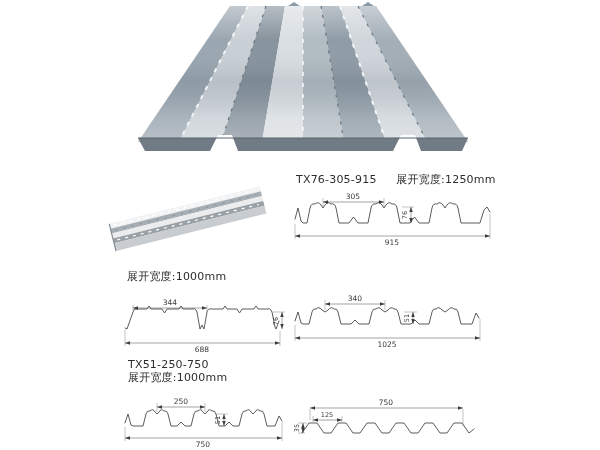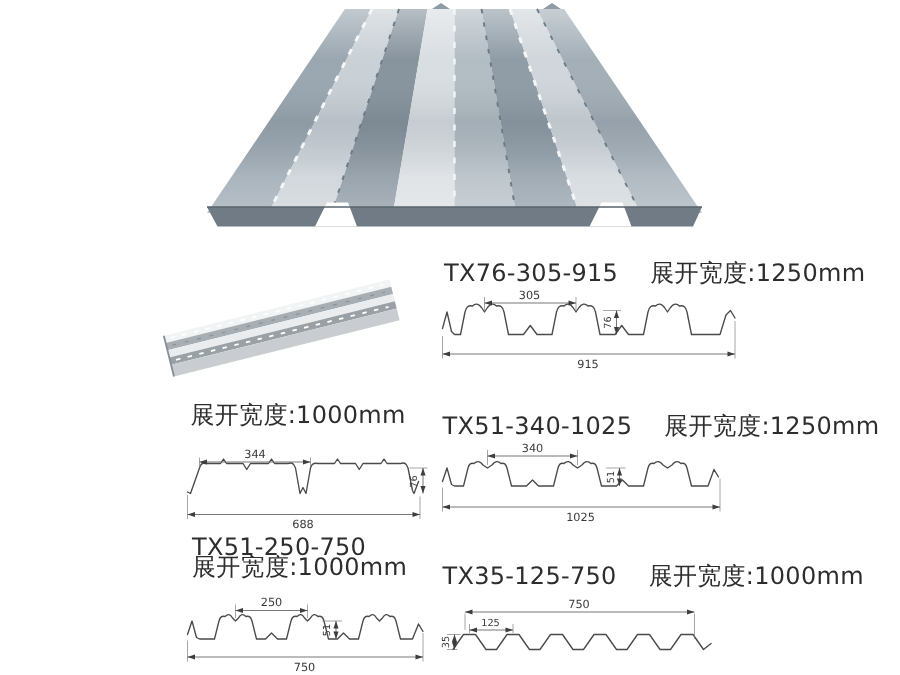--- a/index.html
+++ b/index.html
@@ -1,19 +1,19 @@
 <!DOCTYPE html>
 <html><head>
 <meta charset="utf-8">
 <style>
   html,body{margin:0;padding:0;background:#ffffff;}
   body{width:600px;height:450px;font-family:"DejaVu Sans","Liberation Sans",sans-serif;}
   .canvas{position:relative;width:600px;height:450px;background:#ffffff;overflow:hidden;}
   .photo{position:absolute;}
-  .diag-title{position:absolute;font-size:16px;color:#2d2d2d;white-space:nowrap;letter-spacing:.2px;}
+  .diag-title{position:absolute;font-size:11px;color:#2d2d2d;white-space:nowrap;letter-spacing:.2px;}
   .diag-title .model{margin-right:16px;}
   .diag-title.stacked span{display:block;line-height:13px;margin:0;}
   .dsvg{position:absolute;overflow:visible;}
   .profile{fill:none;stroke:#4a4a4a;stroke-width:0.9;stroke-linejoin:round;stroke-linecap:round;}
   .dim{stroke:#5a5a5a;stroke-width:0.55;}
   .ext{stroke:#7a7a7a;stroke-width:0.45;}
   .dimtxt{font-size:7.5px;fill:#3a3a3a;}
   .dimtxt.sm{font-size:6.5px;}
   text{font-family:"DejaVu Sans","Liberation Sans",sans-serif;}
 </style>
@@ -131,24 +131,20 @@
       <use href="#tri" transform="translate(162,31) rotate(90)"></use>
     <text class="dimtxt sm" x="158" y="23" text-anchor="middle" transform="rotate(-90 158 23)">76</text>
     <line class="ext" x1="5" y1="32" x2="5" y2="48"></line>
       <line class="ext" x1="160" y1="33" x2="160" y2="48"></line>
     <line class="dim" x1="5" y1="45" x2="160" y2="45"></line>
     <use href="#tri" transform="translate(5,45) rotate(180)"></use>
       <use href="#tri" transform="translate(160,45)"></use>
     <text class="dimtxt" x="82" y="54" text-anchor="middle">688</text>
   </svg>
 
-  <div class="diag-title" style="left:295px;top:274px">
-    <span class="model">TX51-340-1025</span>
-    <span>展开宽度:1250mm</span>
-  </div>
   <svg class="dsvg" style="left:290px;top:292px" width="225" height="58" viewBox="0 0 225 58">
     <path class="profile" d="M 5 29 L 8 20 L 11 31 L 13 32 L 19 32
       L 22 20 Q 23 16 26 17 Q 29 14 32 18 L 35 20 L 38 18 Q 41 14 44 17 Q 47 16 48 20 L 51 32
       L 61 32 L 65 28 L 69 32 L 79 32
       L 82 20 Q 83 16 86 17 Q 89 14 92 18 L 95 20 L 98 18 Q 101 14 104 17 Q 107 16 108 20 L 111 32
       L 121 32 L 125 28 L 129 32 L 139 32
       L 142 20 Q 143 16 146 17 Q 149 14 152 18 L 155 20 L 158 18 Q 161 14 164 17 Q 167 16 168 20 L 171 32
       L 182 32 L 186 21 L 189 26"></path>
     <line class="ext" x1="35" y1="8" x2="35" y2="18"></line>
       <line class="ext" x1="95" y1="8" x2="95" y2="18"></line>
@@ -193,24 +189,20 @@
       <use href="#tri" transform="translate(119,30) rotate(90)"></use>
     <text class="dimtxt sm" x="115" y="24" text-anchor="middle" transform="rotate(-90 115 24)">51</text>
     <line class="ext" x1="20" y1="31" x2="20" y2="45"></line>
       <line class="ext" x1="177" y1="26" x2="177" y2="45"></line>
     <line class="dim" x1="20" y1="42" x2="177" y2="42"></line>
     <use href="#tri" transform="translate(20,42) rotate(180)"></use>
       <use href="#tri" transform="translate(177,42)"></use>
     <text class="dimtxt" x="98" y="51" text-anchor="middle">750</text>
   </svg>
 
-  <div class="diag-title" style="left:295px;top:374px">
-    <span class="model">TX35-125-750</span>
-    <span>展开宽度:1000mm</span>
-  </div>
   <svg class="dsvg" style="left:293px;top:396px" width="195" height="54" viewBox="0 0 195 54">
     <path class="profile" d="M 9 37 L 16 27 L 24 27 L 31 37 L 38 37 L 45 27 L 53 27 L 60 37 L 67 37 L 74 27 L 82 27 L 89 37 L 96 37 L 103 27 L 111 27 L 118 37 L 125 37 L 132 27 L 140 27 L 147 37 L 154 37 L 161 27 L 169 27 L 176 37 L 181 33"></path>
     <line class="ext" x1="17" y1="13" x2="17" y2="24"></line>
       <line class="ext" x1="170" y1="13" x2="170" y2="30"></line>
     <line class="dim" x1="17" y1="12" x2="170" y2="12"></line>
     <use href="#tri" transform="translate(17,12) rotate(180)"></use>
       <use href="#tri" transform="translate(170,12)"></use>
     <text class="dimtxt" x="93" y="9" text-anchor="middle">750</text>
     <line class="ext" x1="20" y1="20" x2="20" y2="26"></line>
       <line class="ext" x1="49" y1="20" x2="49" y2="26"></line>

